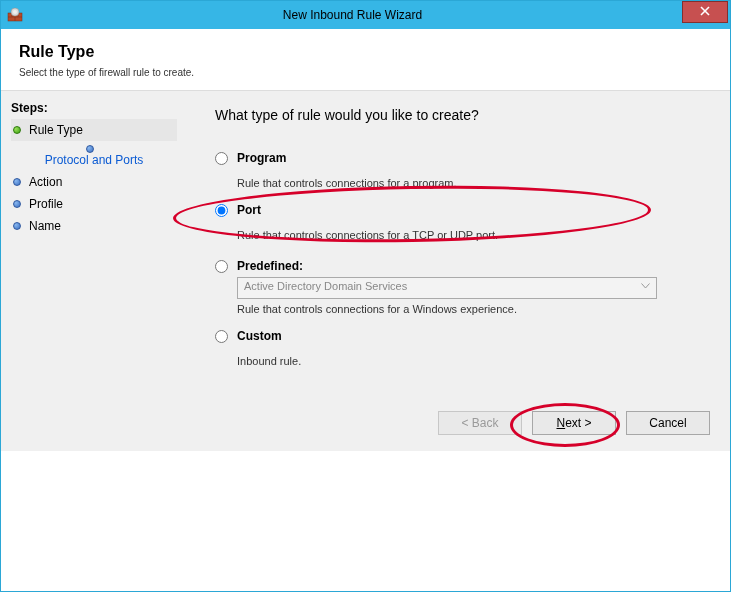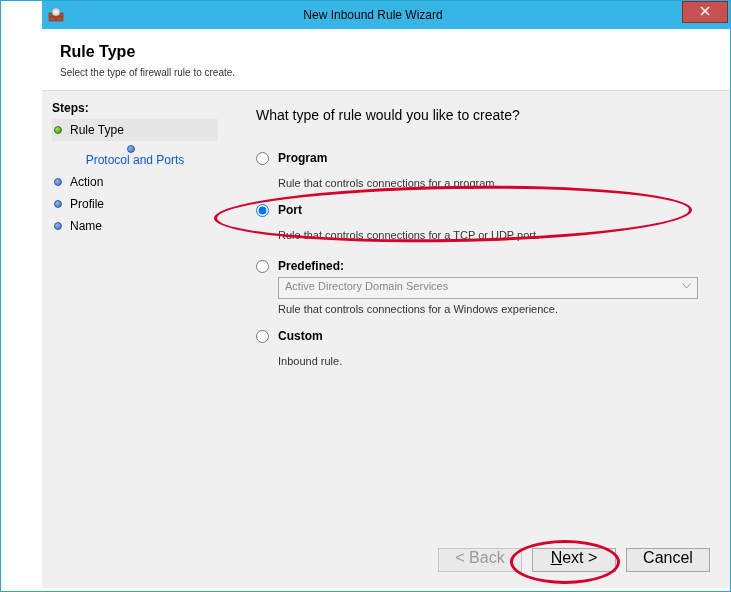--- a/index.html
+++ b/index.html
@@ -12,21 +12,20 @@
     width: 731px;
     height: 592px;
     overflow: hidden;
   }
   .outer-frame {
     width: 731px;
     height: 592px;
     border: 1px solid #2ba7d6;
     background: #fff;
     position: relative;
-    padding-left: 41px;
   }
   .titlebar {
     height: 28px;
     background: #36b6e6;
     display: flex;
     align-items: center;
     position: relative;
   }
   .titlebar .app-icon {
     width: 16px;
@@ -62,21 +61,21 @@
     font-weight: bold;
     color: #000;
   }
   .header-area p {
     margin: 0;
     font-size: 10px;
     color: #333;
   }
   .body-area {
     display: flex;
-    height: 498px;
+    height: 361px;
     background: #f0f0f0;
     border-top: 1px solid #ddd;
   }
   .sidebar {
     width: 186px;
     padding: 10px 10px;
     background: #f0f0f0;
   }
   .sidebar .steps-label {
     font-weight: bold;
@@ -157,23 +156,23 @@
     right: 20px;
     bottom: 16px;
     display: flex;
     gap: 10px;
   }
   .btn {
     min-width: 84px;
     height: 24px;
     background: #e9e9e9;
     border: 1px solid #a7a7a7;
-    font-size: 16px;
-    display: flex;
-    align-items: flex-start;
+    font-size: 12px;
+    display: flex;
+    align-items: center;
     justify-content: center;
     color: #000;
     padding: 0 10px;
   }
   .btn.disabled { color: #9a9a9a; border-color: #c7c7c7; }
   .btn u { text-decoration: underline; }
   .ellipse {
     position: absolute;
     border: 3px solid #d6002a;
     border-radius: 50%;

